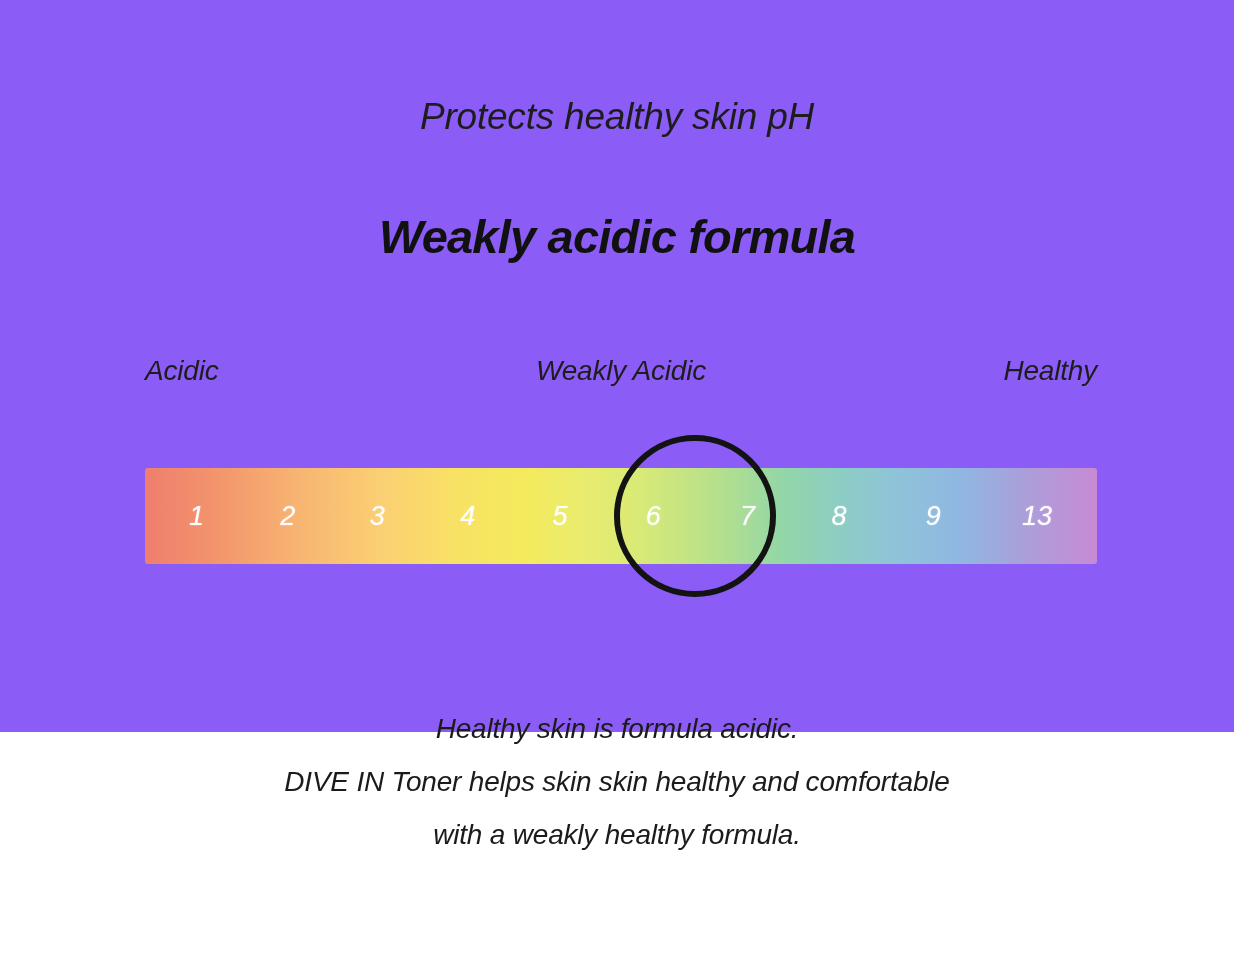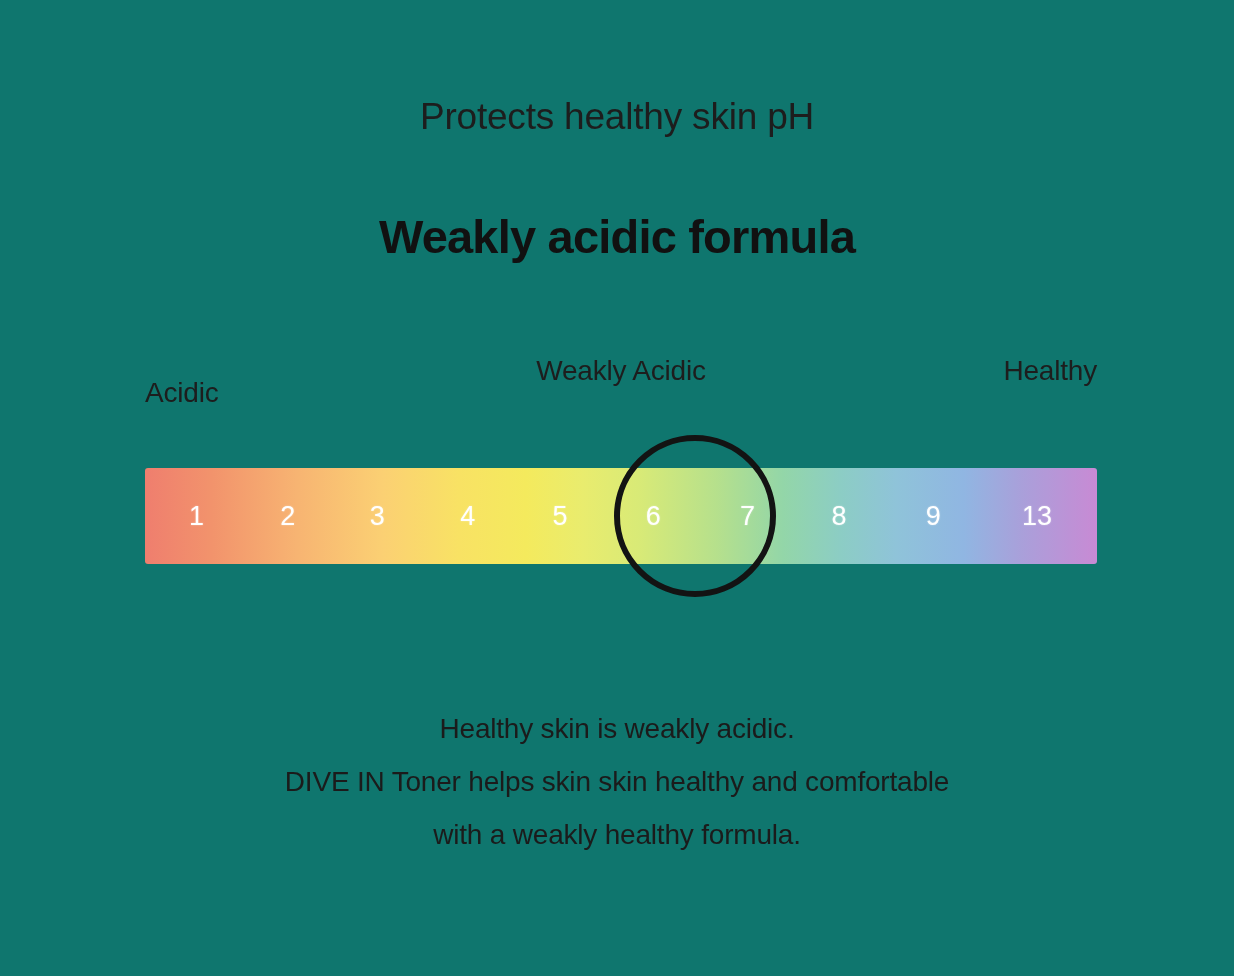--- a/index.html
+++ b/index.html
@@ -12,22 +12,23 @@
     height: 976px;
     font-family: "Liberation Sans", "DejaVu Sans", sans-serif;
     color: #1a1a1a;
     overflow: hidden;
     position: relative;
   }
 
   .page {
     position: relative;
     width: 1234px;
-    height: 976px;
-    background: #0f766e;
+    height: 732px;
+    background: #8b5cf6;
+    font-style: italic;
   }
 
   
   .heading-block {
     position: absolute;
     left: 0;
     top: 98px;
     width: 1234px;
     text-align: center;
   }
@@ -64,21 +65,21 @@
   }
   .scale-label {
     position: absolute;
     font-size: 28px;
     font-weight: 400;
     color: #1d1d1d;
     letter-spacing: -0.2px;
     white-space: nowrap;
     top: 0;
   }
-  .scale-label.left   { left: 0; margin-top: 22px; }
+  .scale-label.left   { left: 0; }
   .scale-label.center { left: 50%; transform: translateX(-50%); }
   .scale-label.right  { right: 0; }
 
   
   .bar-area {
     position: relative;
     width: 952px;
     height: 96px;
     margin-top: 69px;
   }
@@ -189,18 +190,18 @@
         <span class="ph-num" style="left:72.9%">8</span>
         <span class="ph-num" style="left:82.8%">9</span>
         <span class="ph-num" style="left:93.7%">13</span>
       </div>
 
       <div class="ph-ring"></div>
     </div>
   </div>
 
   <div class="body-copy">
-    <p class="body-line">Healthy skin is weakly acidic.</p>
+    <p class="body-line">Healthy skin is formula acidic.</p>
     <p class="body-line">DIVE IN Toner helps skin skin healthy and comfortable</p>
     <p class="body-line">with a weakly healthy formula.</p>
   </div>
 
 </div>
 
 </body></html>

